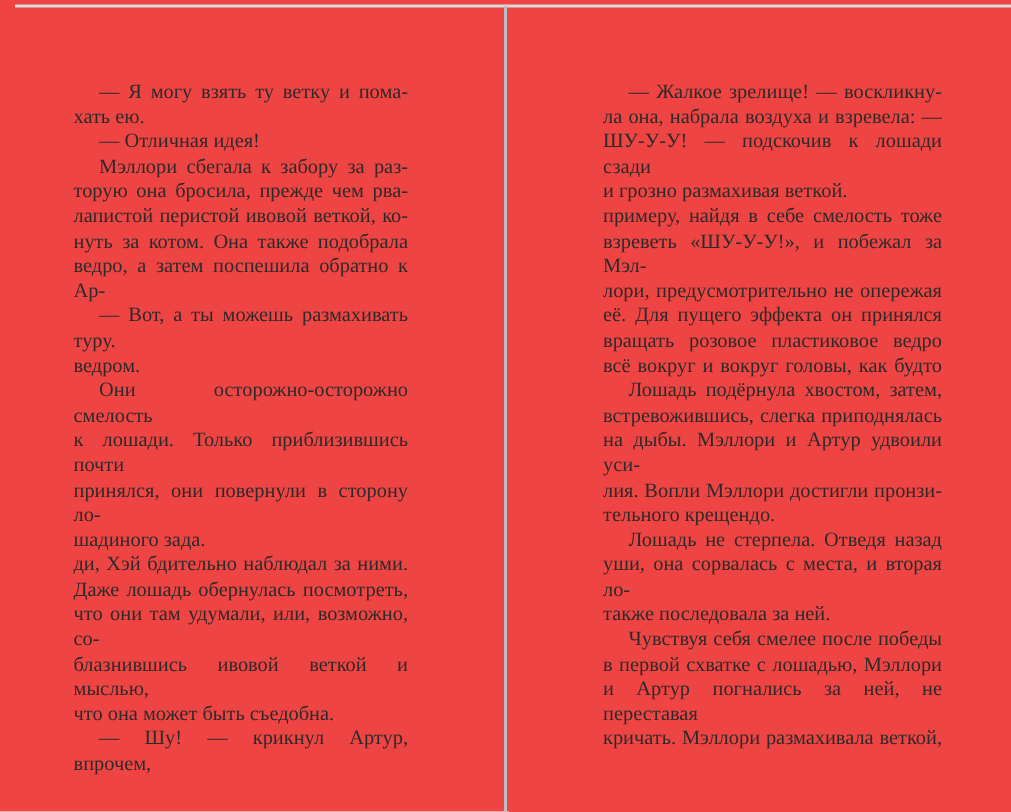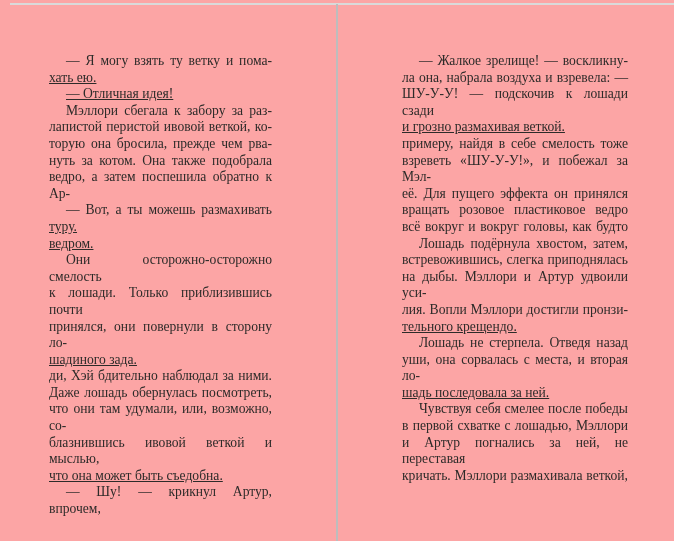--- a/index.html
+++ b/index.html
@@ -4,21 +4,21 @@
 <style>
   html, body {
     margin: 0;
     padding: 0;
     background: #ffffff;
   }
   .book {
     position: relative;
     width: 674px;
     height: 541px;
-    background: #fca5a5;
+    background: #ef4444;
     overflow: hidden;
     font-family: "Liberation Serif", "DejaVu Serif", serif;
   }
   .top-rule {
     position: absolute;
     top: 3px;
     left: 10px;
     right: 0;
     height: 2px;
     background: #dadada;
@@ -39,37 +39,37 @@
   .page-right { left: 402px; width: 226px; }
   .line {
     font-size: 13.6px;
     line-height: 16.6px;
     color: #2d2b29;
     text-align: justify;
     text-align-last: justify;
     white-space: normal;
   }
   .line.indent { text-indent: 17px; }
-  .line.last   { text-align-last: left; text-decoration: underline; }
+  .line.last   { text-align-last: left; }
 </style>
 </head>
 <body>
 
 <div class="book">
   <div class="top-rule"></div>
   <div class="spine"></div>
 
   <div class="page page-left">
     <div class="text">
         <div class="line indent">— Я могу взять ту ветку и пома-</div>
         <div class="line last">хать ею.</div>
         <div class="line indent last">— Отличная идея!</div>
         <div class="line indent">Мэллори сбегала к забору за раз-</div>
+        <div class="line">торую она бросила, прежде чем рва-</div>
         <div class="line">лапистой перистой ивовой веткой, ко-</div>
-        <div class="line">торую она бросила, прежде чем рва-</div>
         <div class="line">нуть за котом. Она также подобрала</div>
         <div class="line">ведро, а затем поспешила обратно к Ар-</div>
         <div class="line indent">— Вот, а ты можешь размахивать</div>
         <div class="line last">туру.</div>
         <div class="line last">ведром.</div>
         <div class="line indent">Они осторожно-осторожно смелость</div>
         <div class="line">к лошади. Только приблизившись почти</div>
         <div class="line">принялся, они повернули в сторону ло-</div>
         <div class="line last">шадиного зада.</div>
         <div class="line">ди, Хэй бдительно наблюдал за ними.</div>
@@ -83,31 +83,32 @@
   </div>
 
   <div class="page page-right">
     <div class="text">
         <div class="line indent">— Жалкое зрелище! — воскликну-</div>
         <div class="line">ла она, набрала воздуха и взревела: —</div>
         <div class="line">ШУ-У-У! — подскочив к лошади сзади</div>
         <div class="line last">и грозно размахивая веткой.</div>
         <div class="line">примеру, найдя в себе смелость тоже</div>
         <div class="line">взреветь «ШУ-У-У!», и побежал за Мэл-</div>
+        <div class="line">лори, предусмотрительно не опережая</div>
         <div class="line">её. Для пущего эффекта он принялся</div>
         <div class="line">вращать розовое пластиковое ведро</div>
         <div class="line">всё вокруг и вокруг головы, как будто</div>
         <div class="line indent">Лошадь подёрнула хвостом, затем,</div>
         <div class="line">встревожившись, слегка приподнялась</div>
         <div class="line">на дыбы. Мэллори и Артур удвоили уси-</div>
         <div class="line">лия. Вопли Мэллори достигли пронзи-</div>
         <div class="line last">тельного крещендо.</div>
         <div class="line indent">Лошадь не стерпела. Отведя назад</div>
         <div class="line">уши, она сорвалась с места, и вторая ло-</div>
-        <div class="line last">шадь последовала за ней.</div>
+        <div class="line last">также последовала за ней.</div>
         <div class="line indent">Чувствуя себя смелее после победы</div>
         <div class="line">в первой схватке с лошадью, Мэллори</div>
         <div class="line">и Артур погнались за ней, не переставая</div>
         <div class="line">кричать. Мэллори размахивала веткой,</div>
       </div>
 
   </div>
 </div>
 
 </body></html>

